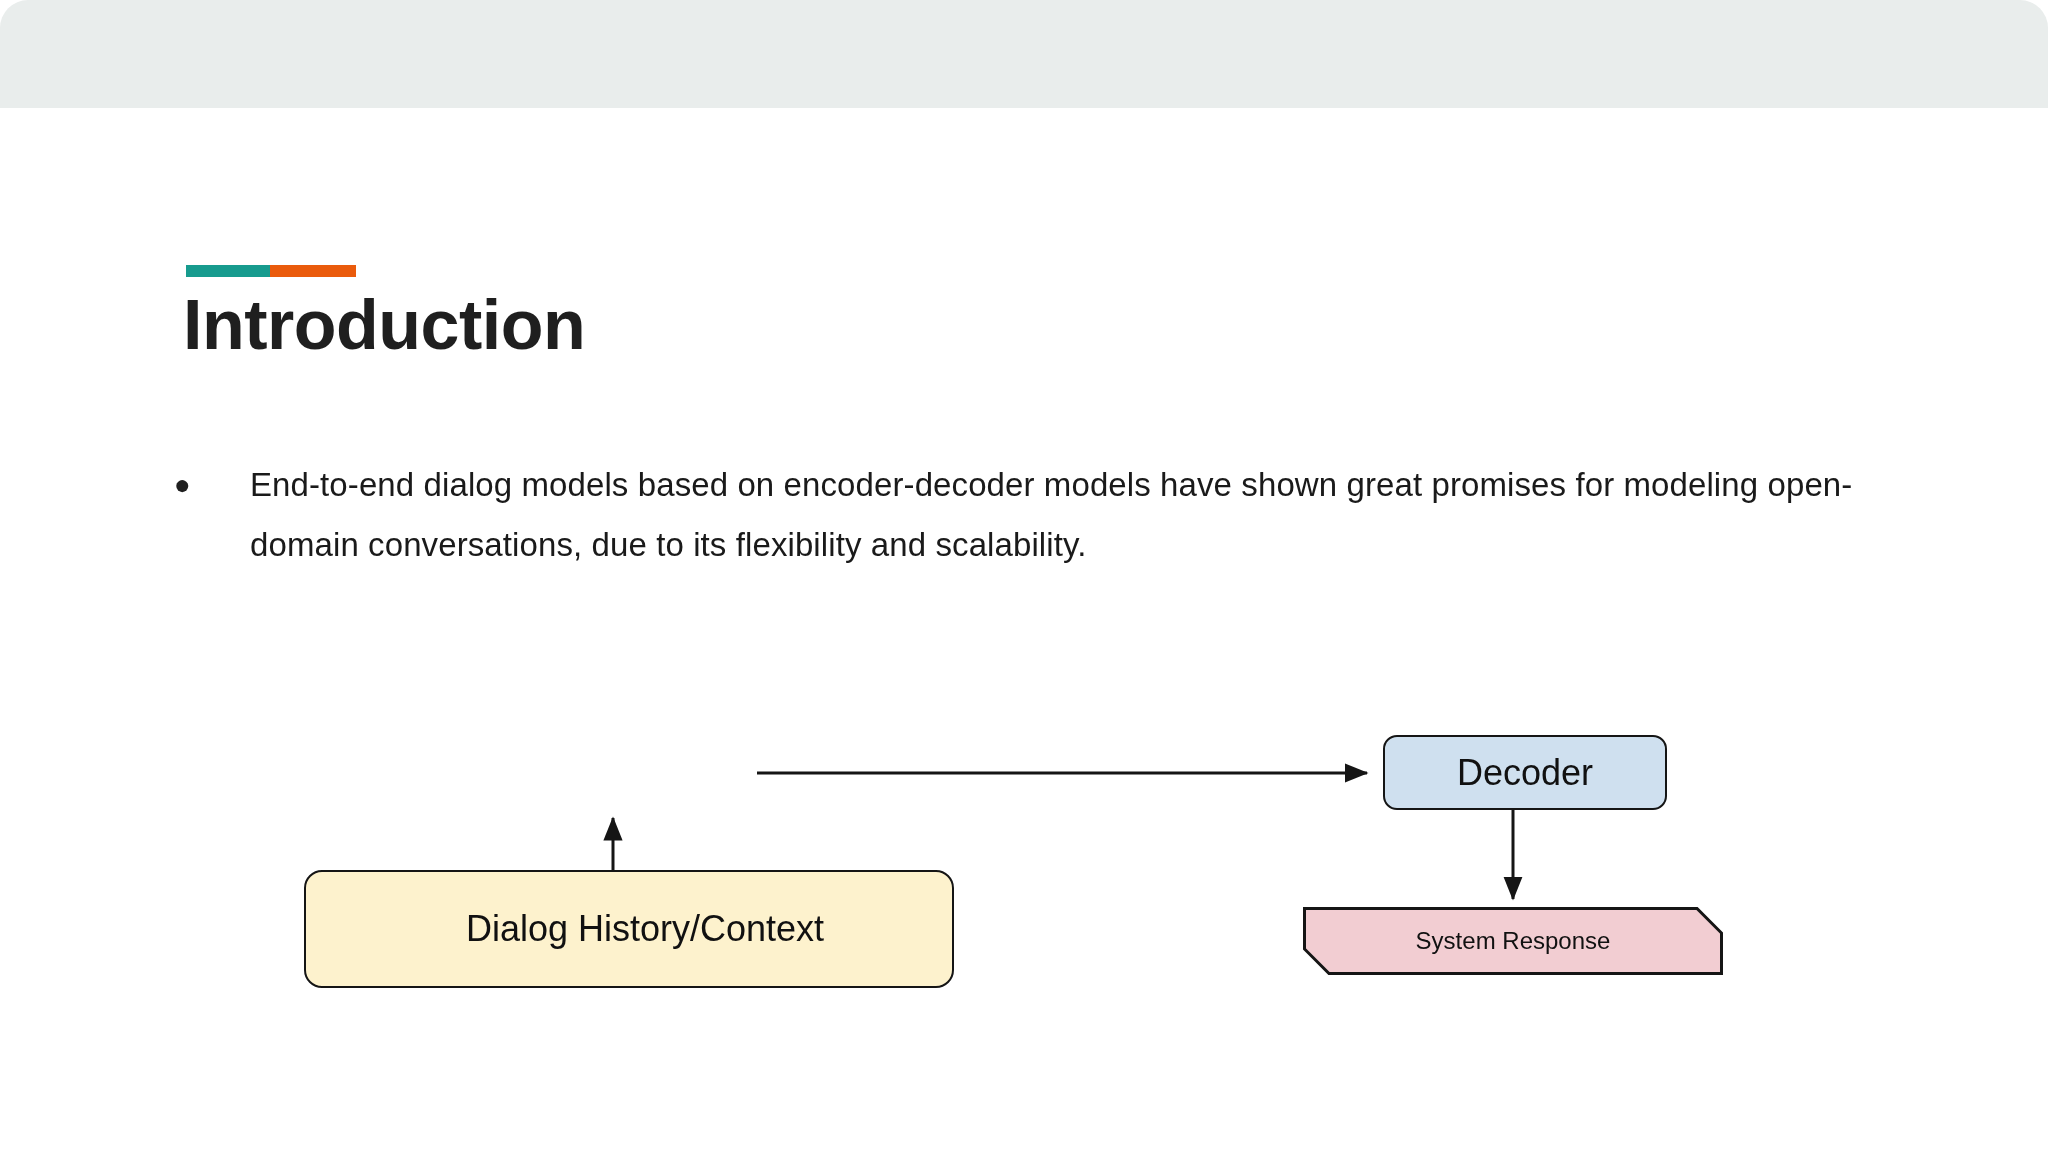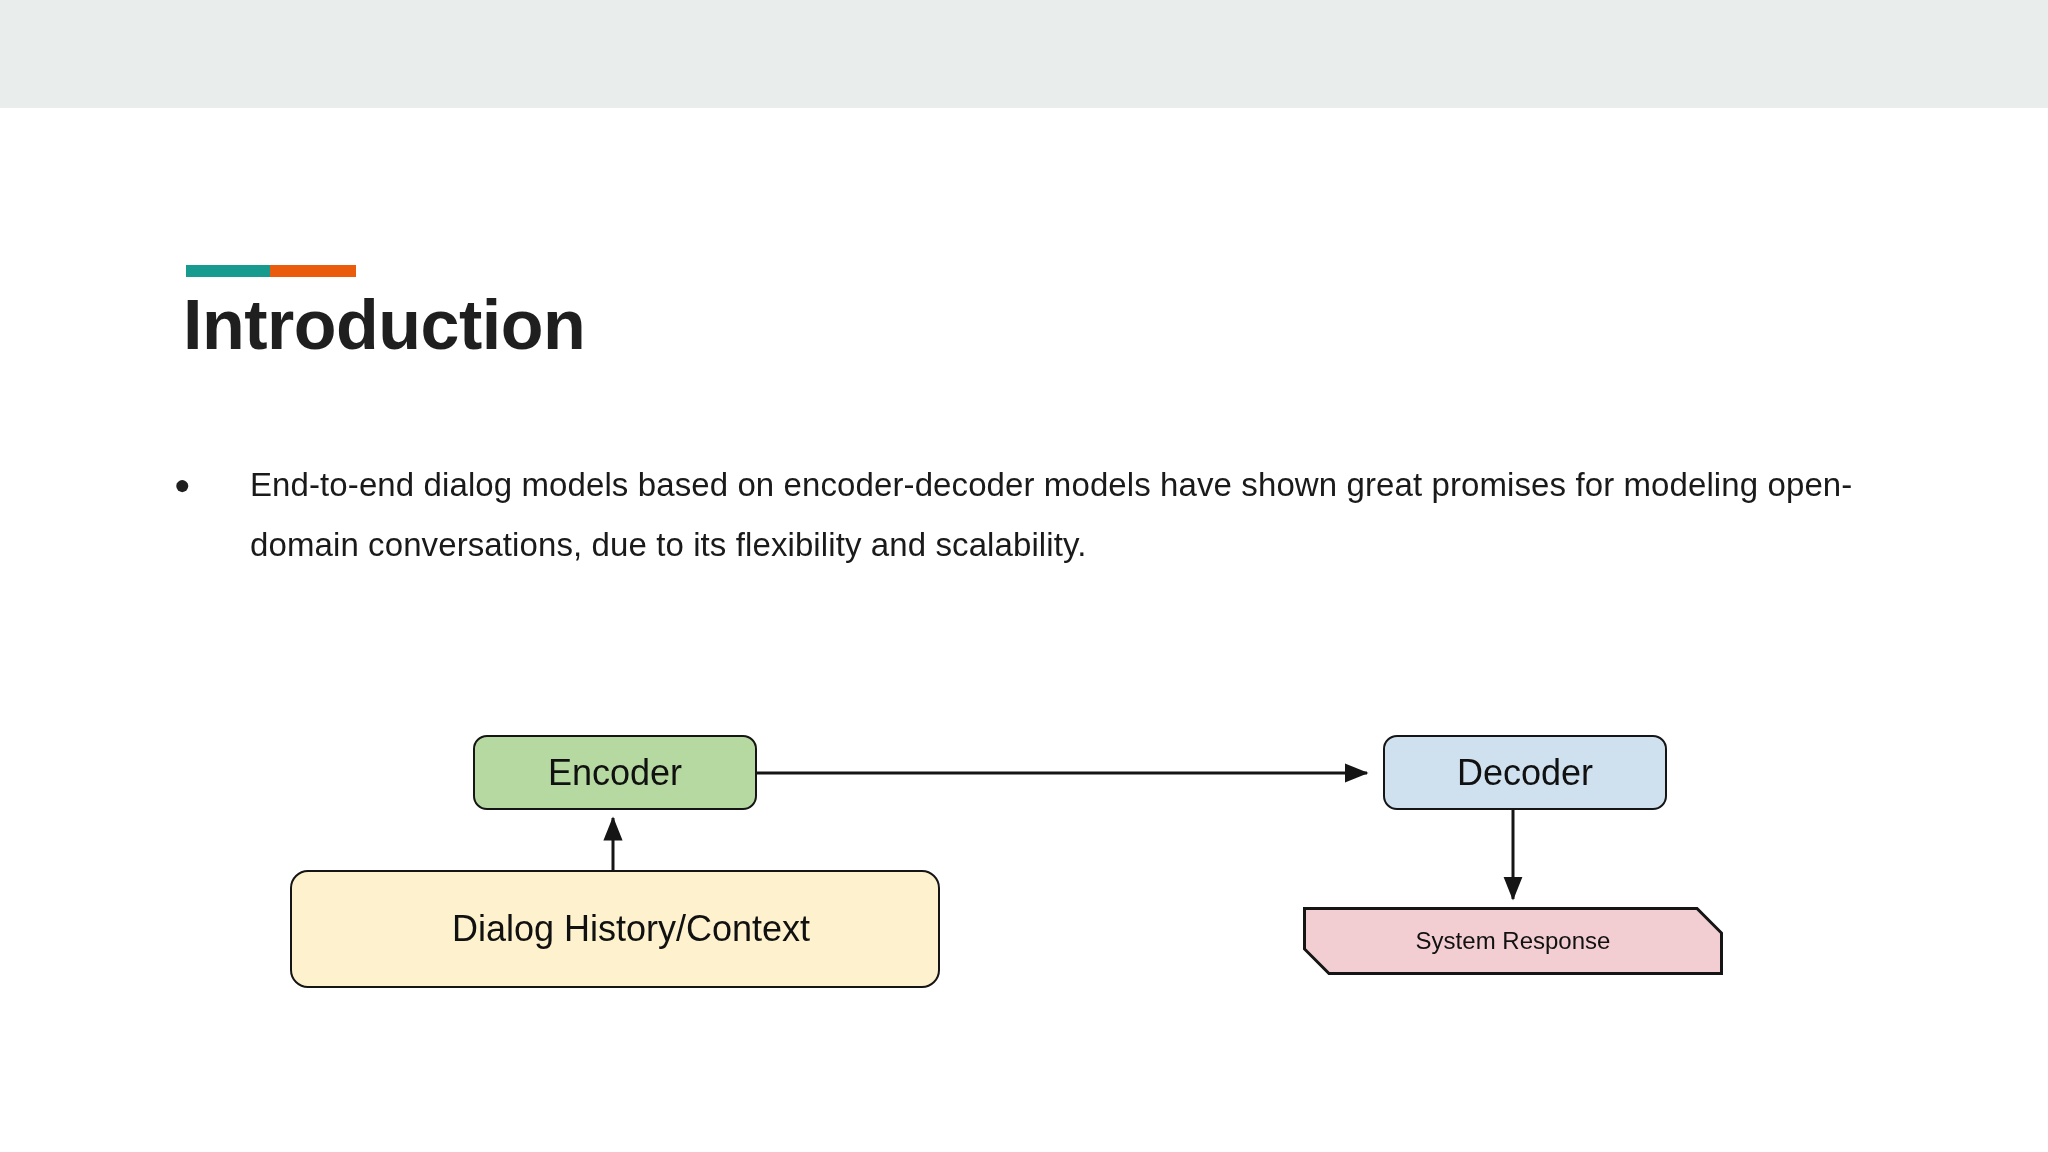--- a/index.html
+++ b/index.html
@@ -10,20 +10,21 @@
   body {
     font-family: "Liberation Sans", sans-serif;
     -webkit-font-smoothing: antialiased;
   }
   #slide {
     position: relative;
     width: 2048px;
     height: 1152px;
     background: #ffffff;
     overflow: hidden;
+    border-radius: 28px;
   }
 
   
   #top-band {
     position: absolute;
     left: 0;
     top: 0;
     width: 2048px;
     height: 108px;
     background: #e9edec;
@@ -119,21 +120,21 @@
     left: 1375px;
     top: 35px;
     width: 284px;
     height: 75px;
     background: #cfe0ef;
     border-radius: 14px;
     font-size: 36px;
     margin-left: 8px;
   }
   .node-dialog {
-    left: 290px;
+    left: 304px;
     top: 170px;
     width: 650px;
     height: 118px;
     background: #fdf2cd;
     border-radius: 18px;
     font-size: 36px;
     padding-left: 32px;
   }
   .node-response {
     left: 1303px;
@@ -193,23 +194,20 @@
         </marker>
       </defs>
 
       <line x1="613" y1="170" x2="613" y2="118" stroke="#151515" stroke-width="3" marker-end="url(#arrowhead)"></line>
 
       <line x1="757" y1="73" x2="1367" y2="73" stroke="#151515" stroke-width="3" marker-end="url(#arrowhead)"></line>
 
       <line x1="1513" y1="110" x2="1513" y2="199" stroke="#151515" stroke-width="3" marker-end="url(#arrowhead)"></line>
     </svg>
 
-    <div class="node node-encoder">
-      <span>Encoder</span>
-    </div>
 
     <div class="node node-decoder">
       <span>Decoder</span>
     </div>
 
     <div class="node node-dialog">
       <span>Dialog History/Context</span>
     </div>
 
     <div class="node node-response">

